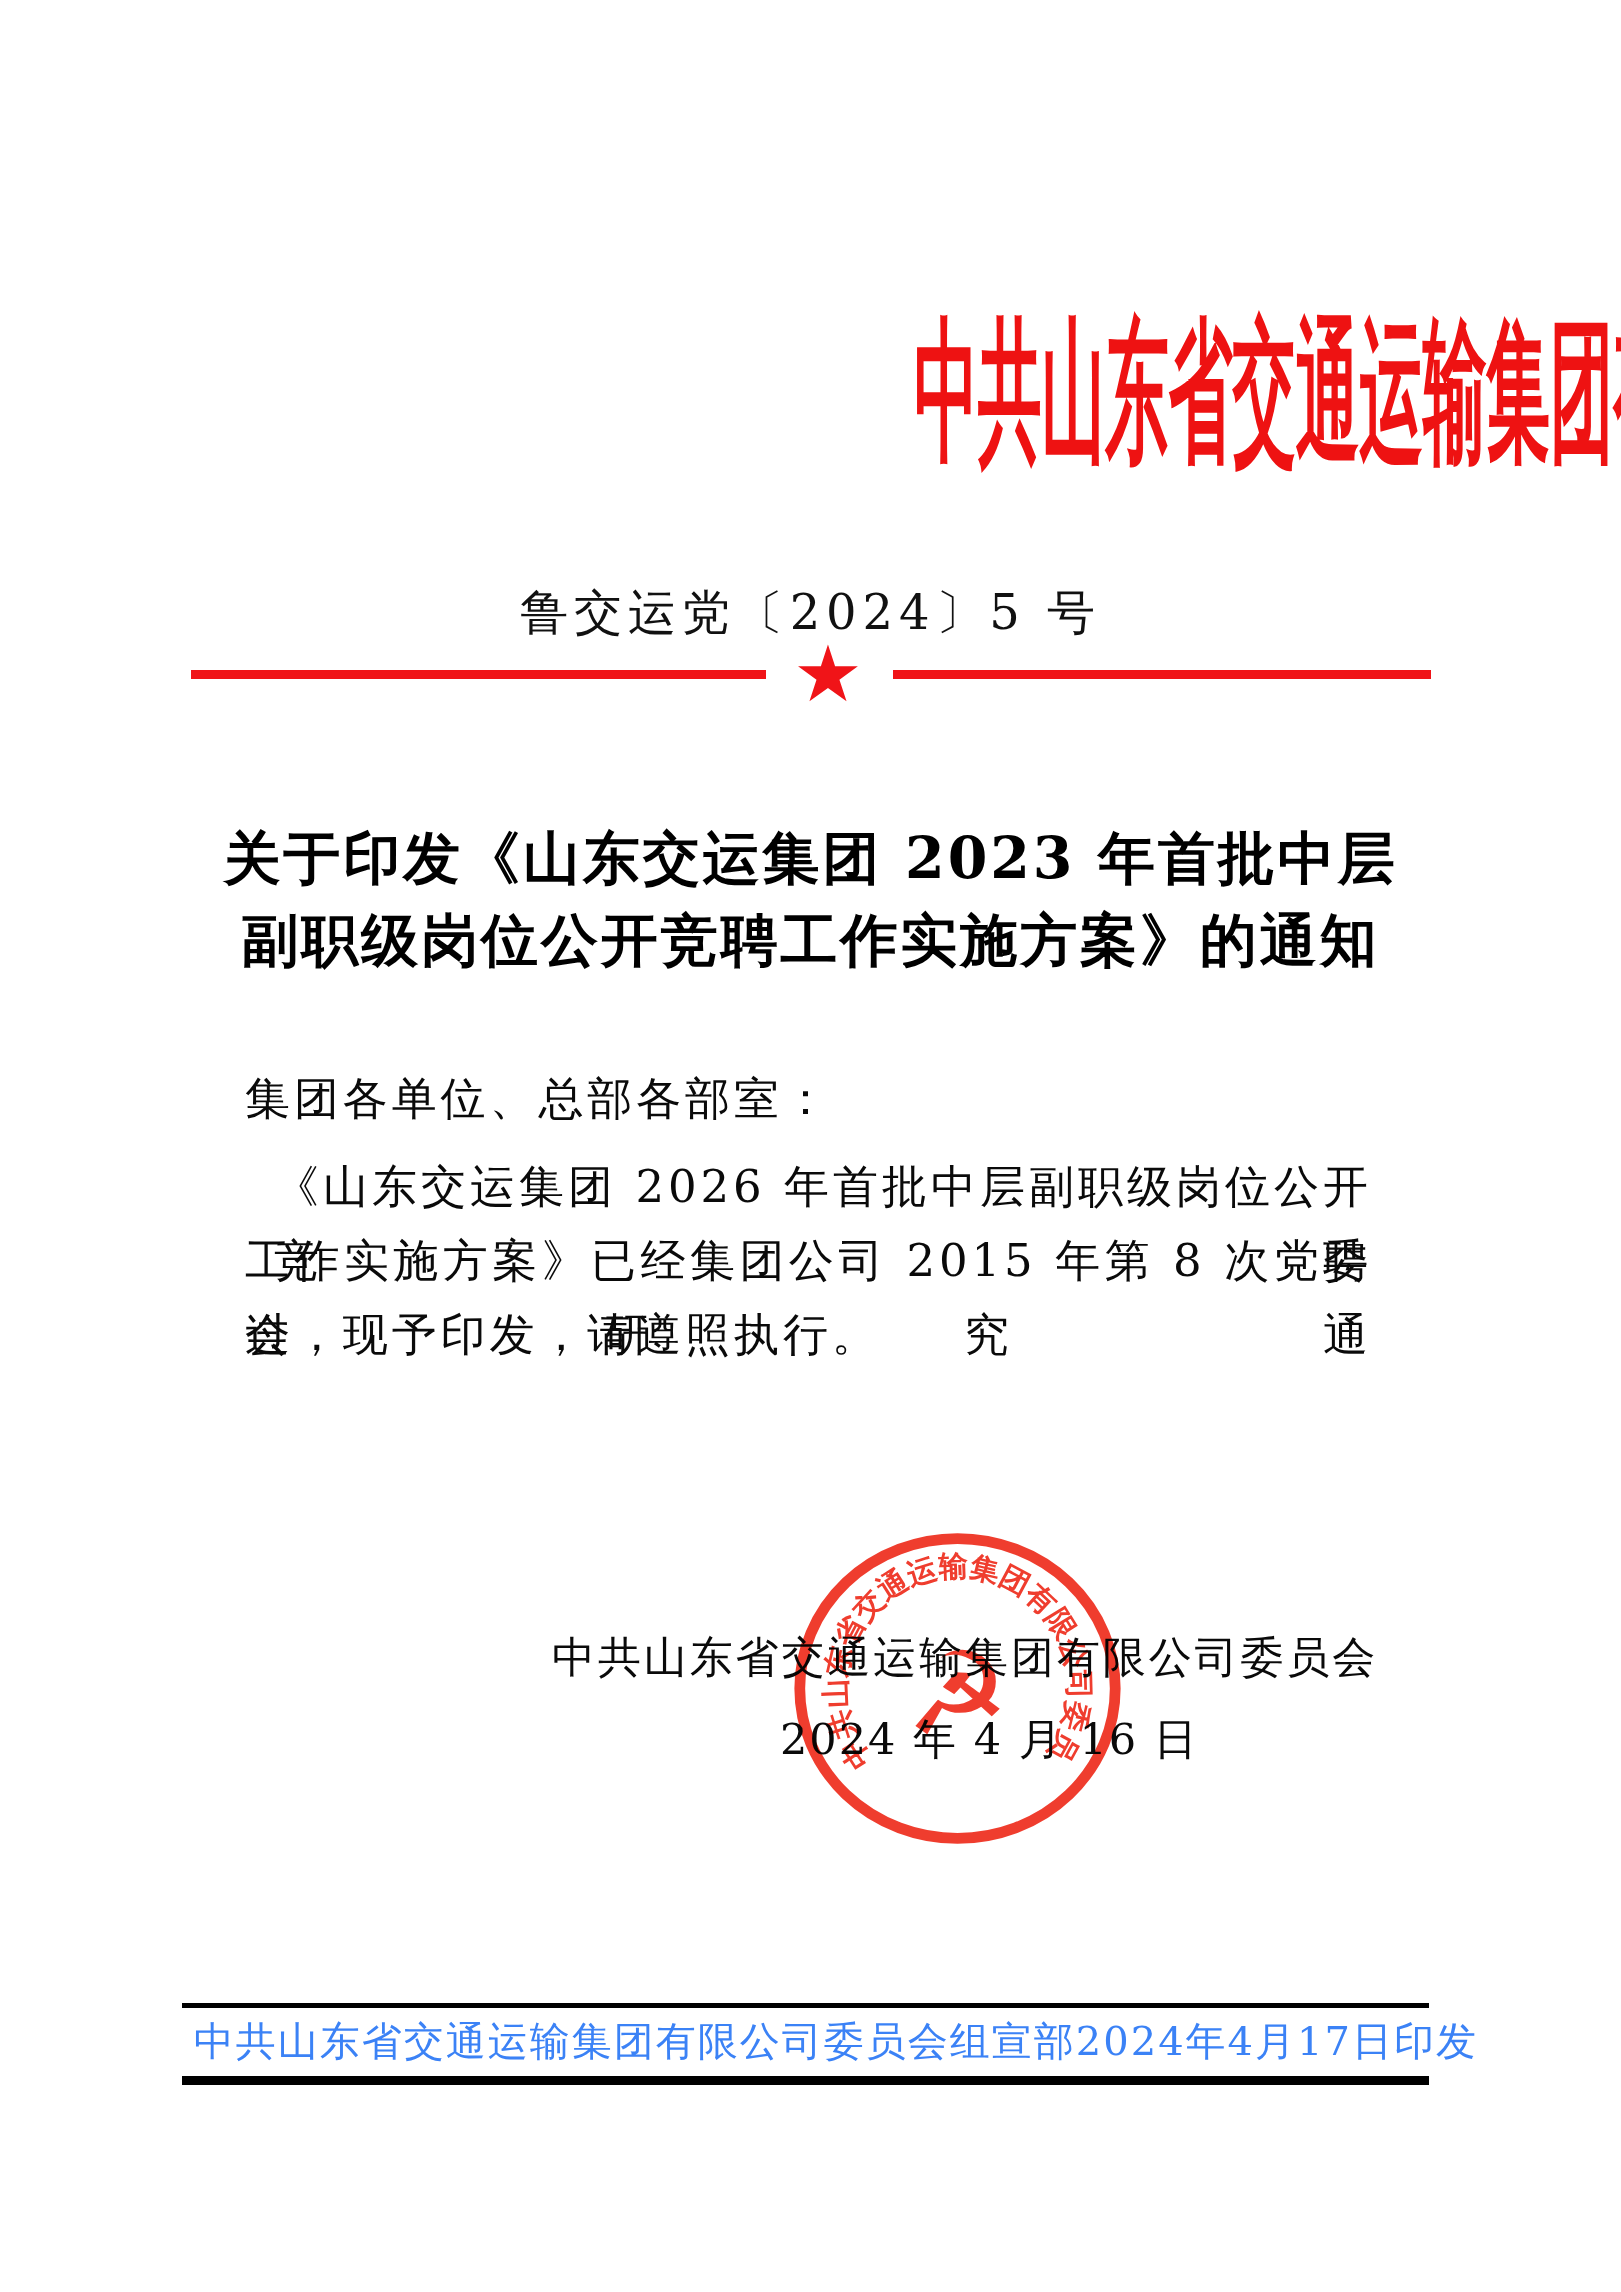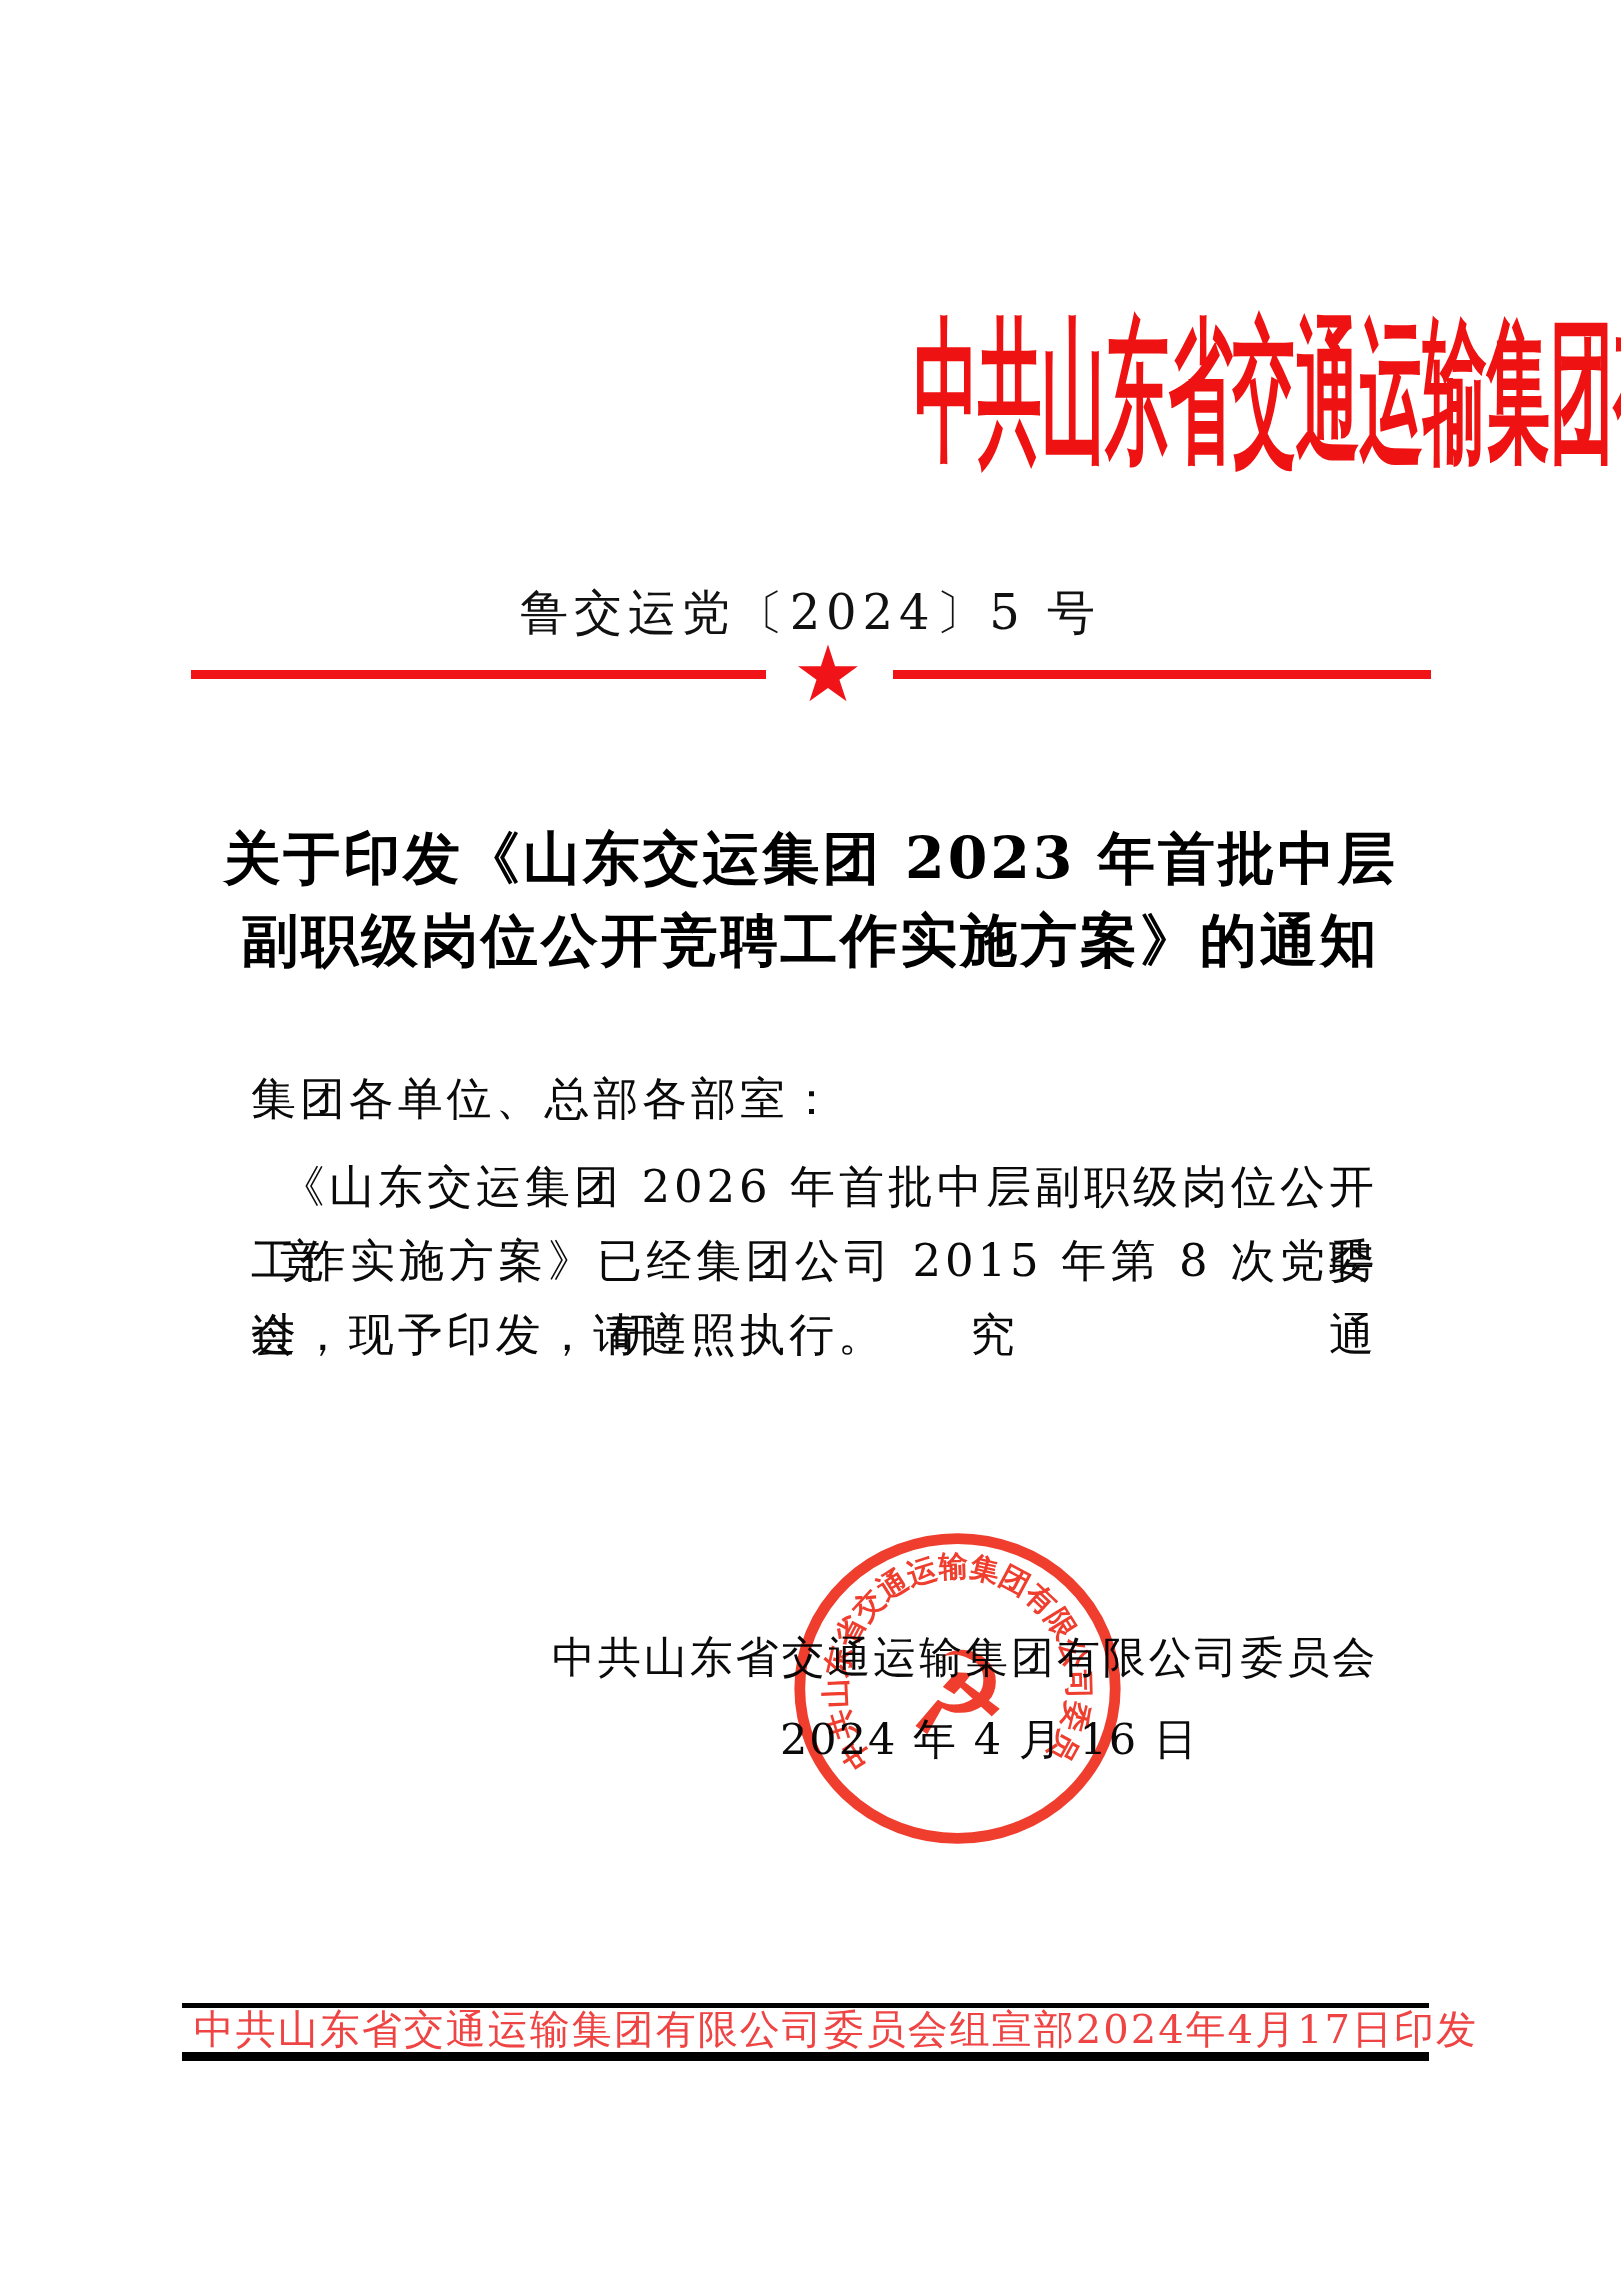--- a/index.html
+++ b/index.html
@@ -26,21 +26,21 @@
     text-align:center;font-size:78px;color:#f01418;
     font-family:"DejaVu Sans","Liberation Sans",sans-serif;
   }
   
   .doc-title{
     position:absolute;top:817px;left:0;width:100%;text-align:center;
     font-weight:bold;font-size:57px;line-height:82px;letter-spacing:2.9px;color:#000;
   }
   
   .body-block{
-    position:absolute;top:1062px;left:251px;width:1127px;
+    position:absolute;top:1062px;left:245px;width:1127px;
     font-size:45px;letter-spacing:3.9px;color:#0a0a0a;
   }
   .body-line{height:74px;line-height:74px;white-space:nowrap;}
   .body-line.justify{
     white-space:normal;text-align:justify;text-align-last:justify;
   }
   .body-line.indent{padding-left:29px;width:1098px;}
   .body-line.para-start{margin-top:13.7px;}
   
   .sig-org{
@@ -54,21 +54,21 @@
   
   .seal{
     position:absolute;left:779px;top:1520px;width:357px;height:337px;
     mix-blend-mode:multiply;opacity:0.92;
   }
   
   .footer{position:absolute;left:182px;top:2003px;width:1247px;}
   .footer-rule-top{height:4.9px;background:#000;}
   .footer-row{
     display:flex;justify-content:space-between;align-items:center;
-    height:44px;padding:0 11.8px;font-size:40px;letter-spacing:2px;color:#ef4444;white-space:nowrap;
+    height:68px;padding:0 11.8px;font-size:40px;letter-spacing:2px;color:#3b82f6;white-space:nowrap;
   }
   .footer-rule-bottom{height:8.8px;background:#000;}
 </style>
 </head>
 <body>
 
 <div class="page">
 
   <div class="red-head">
     <span class="red-head-inner">中共山东省交通运输集团有限公司委员会文件</span>

